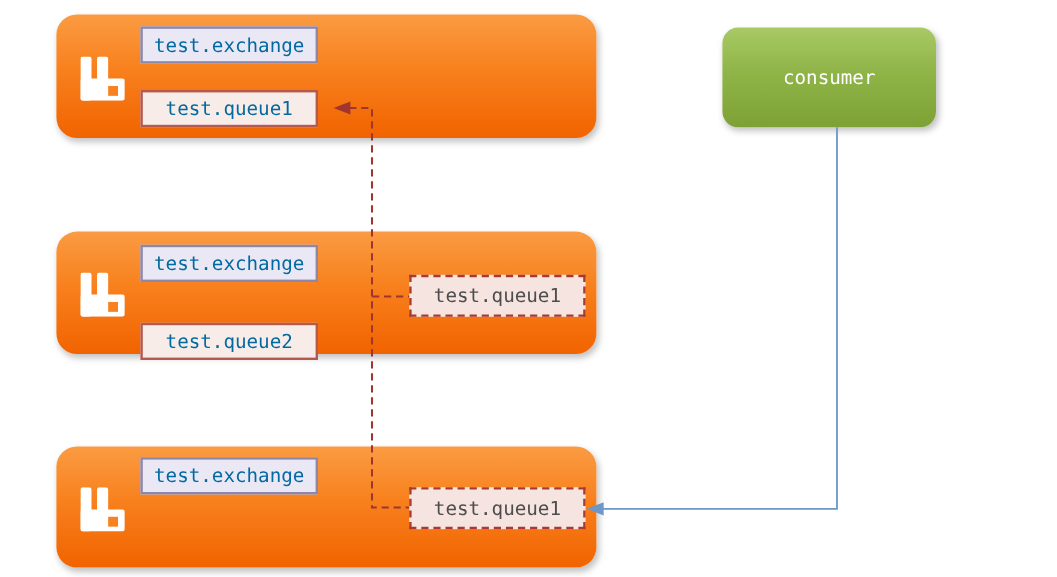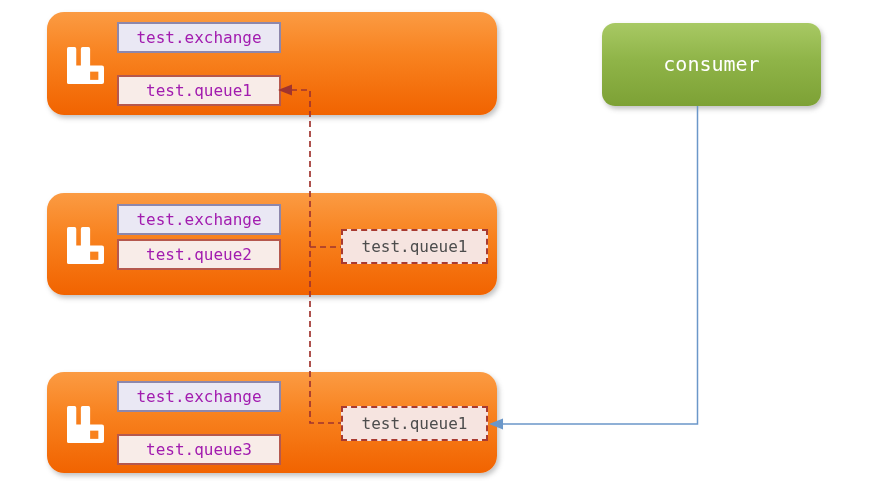--- a/index.html
+++ b/index.html
@@ -10,43 +10,43 @@
   .broker{
     position:absolute;left:47px;width:450px;border-radius:17px;
     background:linear-gradient(180deg,#fb9b43 0%,#f8821f 42%,#f16300 100%);
     box-shadow:2px 3px 5px rgba(120,120,120,.45);
   }
   #broker-1{top:12px;height:103px;}
   #broker-2{top:193px;height:102px;}
   #broker-3{top:372px;height:101px;}
   .rabbit{position:absolute;left:20px;top:50%;transform:translateY(-46%);width:37px;height:37px;}
   .node-label{
-    position:absolute;left:70px;width:164px;height:31px;box-sizing:border-box;
+    position:absolute;left:70px;width:148px;height:31px;box-sizing:border-box;
     display:flex;align-items:center;justify-content:center;
-    font-size:16px;color:#a21caf;white-space:nowrap;
+    font-size:16px;color:#0369a1;white-space:nowrap;
   }
   .label-exchange{background:#eae8f4;border:2px solid #8d87ac;}
   .label-queue{background:#f8ece8;border:2px solid #b5584e;}
   #broker-1 .label-exchange{top:10px;} #broker-1 .label-queue{top:63px;}
-  #broker-2 .label-exchange{top:11px;} #broker-2 .label-queue{top:46px;}
+  #broker-2 .label-exchange{top:11px;} #broker-2 .label-queue{top:76px;}
   #broker-3 .label-exchange{top:9px;}  #broker-3 .label-queue{top:62px;}
   .mirror{
     position:absolute;left:341px;width:147px;height:35px;box-sizing:border-box;
     background:#f6e4e0;border:2px dashed #a83a31;
     display:flex;align-items:center;justify-content:center;
     font-size:16px;color:#4d4d4d;z-index:5;white-space:nowrap;
   }
   #mirror-1{top:229px;}
   #mirror-2{top:406px;}
   .consumer{
-    position:absolute;left:602px;top:23px;width:219px;height:83px;border-radius:13px;
+    position:absolute;left:602px;top:23px;width:178px;height:83px;border-radius:13px;
     background:linear-gradient(180deg,#a8c964 0%,#8fb448 45%,#7da135 100%);
     box-shadow:2px 3px 5px rgba(120,120,120,.45);
     display:flex;flex-direction:column;align-items:center;justify-content:center;
-    color:#ffffff;font-size:20px;line-height:1.22;white-space:nowrap;
+    color:#ffffff;font-size:16px;line-height:1.22;white-space:nowrap;
   }
   .overlay{position:absolute;left:0;top:0;width:881px;height:481px;z-index:8;pointer-events:none;}
 </style>
 </head>
 <body>
 
 <div class="canvas">
 
   <div class="broker" id="broker-1">
     <svg class="rabbit" viewBox="0 0 36 36">
@@ -71,21 +71,20 @@
   </div>
 
   <div class="broker" id="broker-3">
     <svg class="rabbit" viewBox="0 0 36 36">
       <rect x="0" y="0" width="9" height="36" rx="2" fill="#ffffff"></rect>
       <rect x="13.5" y="0" width="9" height="24" rx="2" fill="#ffffff"></rect>
       <rect x="0" y="18" width="36" height="18" rx="2" fill="#ffffff"></rect>
       <rect x="22.5" y="24" width="8" height="8" fill="#f8821f"></rect>
     </svg>
     <div class="node-label label-exchange">test.exchange</div>
-    <div class="node-label label-queue">test.queue3</div>
   </div>
 
   <div class="mirror" id="mirror-1">test.queue1</div>
   <div class="mirror" id="mirror-2">test.queue1</div>
 
   <div class="consumer">
     <span>consumer</span>
   </div>
 
   <svg class="overlay" viewBox="0 0 881 481">

